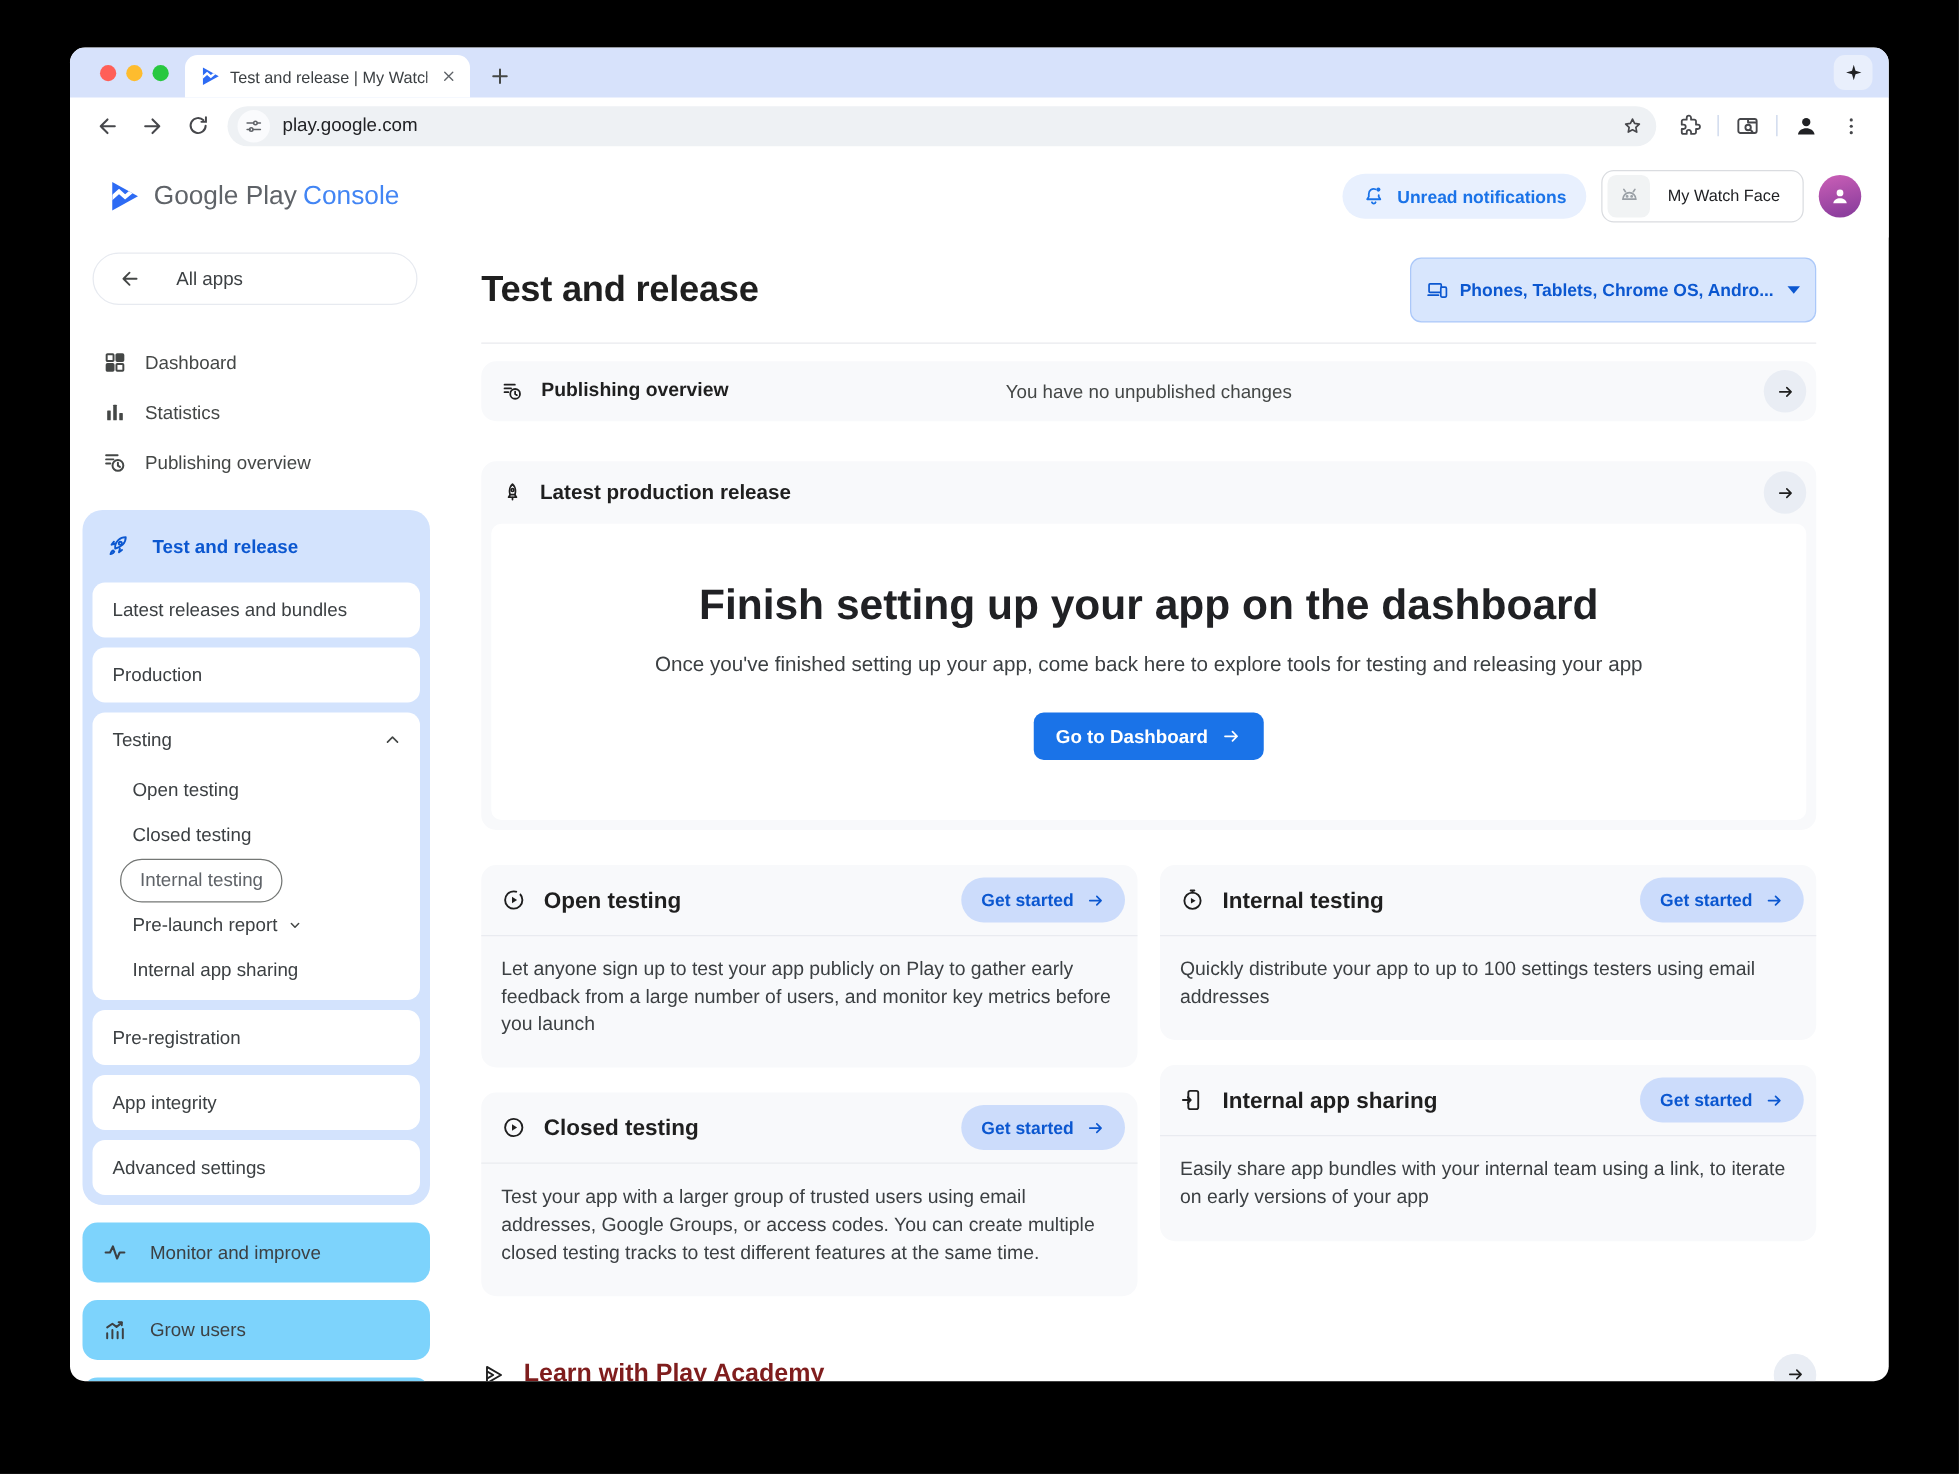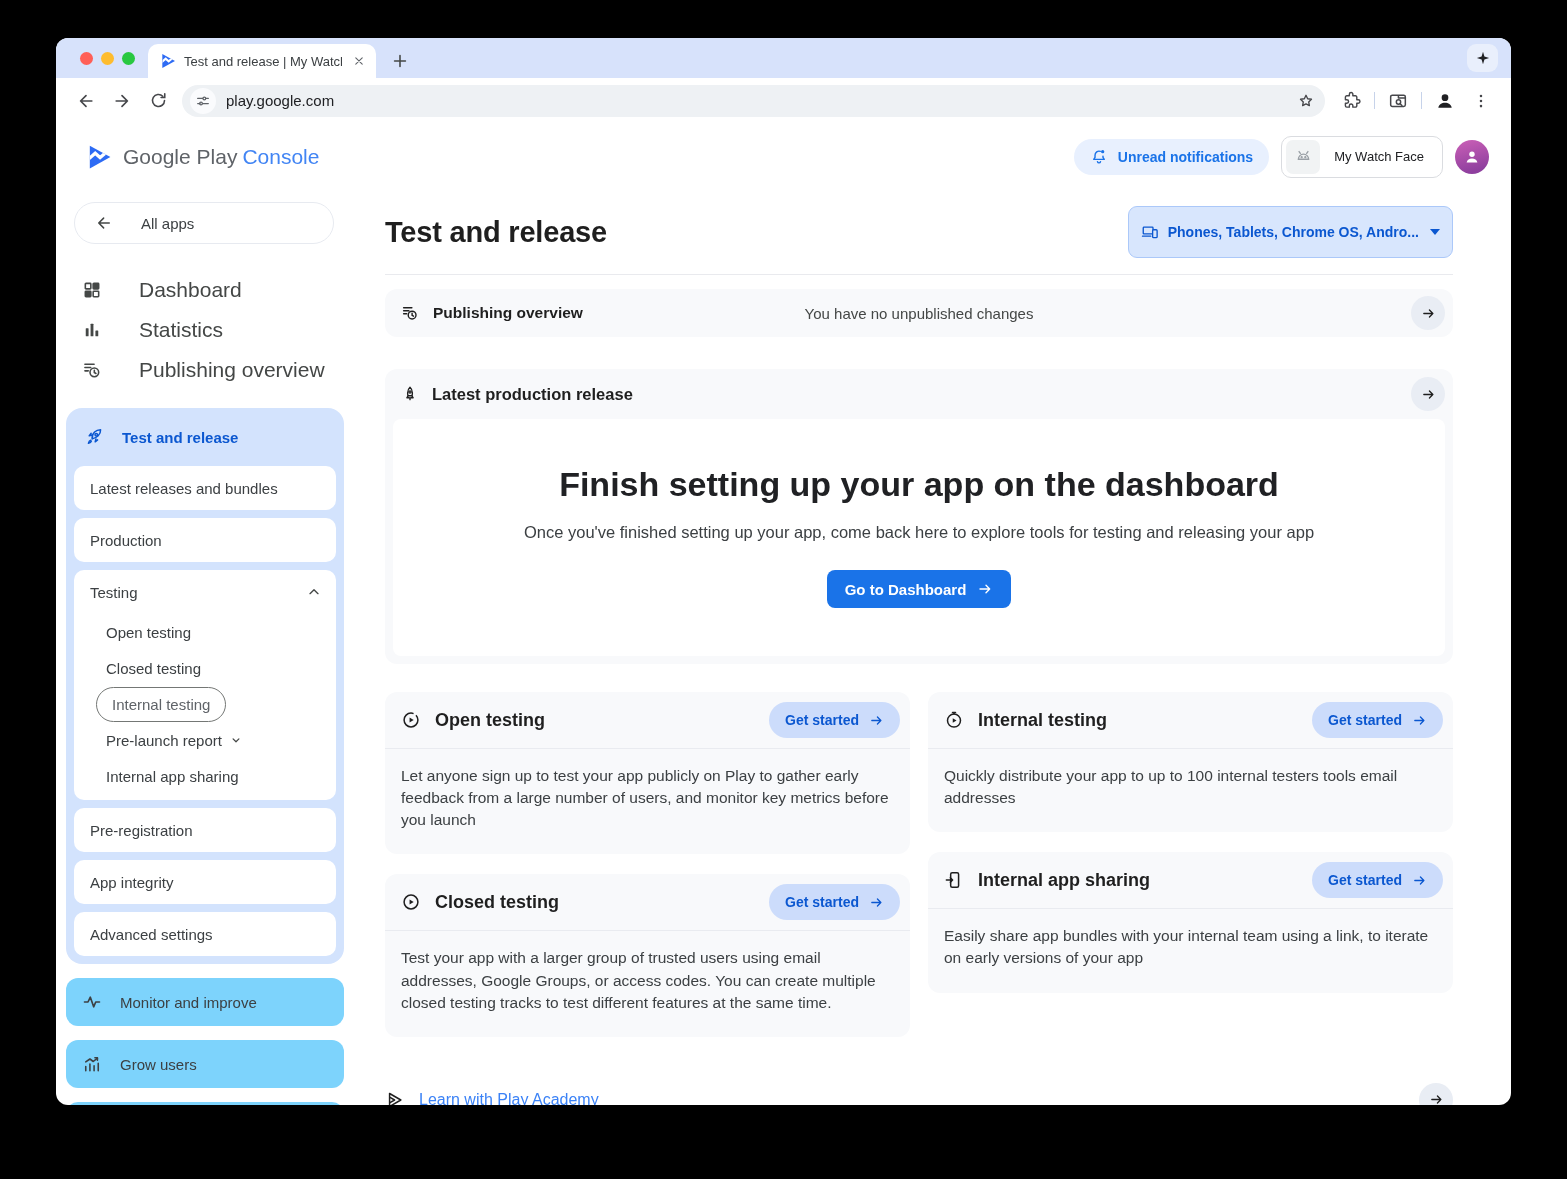--- a/index.html
+++ b/index.html
@@ -48,21 +48,21 @@
   .app-selector-name{padding:0 14px;font-size:13px;color:#202124;}
   .avatar{width:34px;height:34px;border-radius:50%;background:linear-gradient(165deg,#c45cb4 10%,#8e3f9e 85%);
     display:flex;align-items:center;justify-content:center;}
 
   
   .content{flex:1;display:flex;min-height:0;}
   .sidebar{flex:0 0 292px;width:292px;overflow:hidden;padding-top:8px;}
   .allapps{margin:4px 14px 0 18px;height:42px;border:1.5px solid #e7eaf0;border-radius:22px;
     display:flex;align-items:center;padding:6px 20px;gap:28px;color:#3c4043;font-size:15px;}
   .nav{margin-top:26px;}
-  .nav-item{height:40px;display:flex;align-items:center;gap:37px;padding-left:26px;color:#444746;font-size:21px;}
+  .nav-item{height:40px;display:flex;align-items:center;gap:14px;padding-left:26px;color:#444746;font-size:15px;}
   .group{margin:18px 4px 0 10px;background:#d3e3fd;border-radius:16px;padding:8px;}
   .group-head{height:42px;display:flex;align-items:center;gap:18px;padding-left:10px;
     color:#0b57d0;font-size:15px;font-weight:600;}
   .gcard{background:#fff;border-radius:10px;margin-top:8px;font-size:15px;color:#3c4043;}
   .gcard.simple{min-height:44px;display:flex;align-items:center;padding:0 16px;}
   .testing-head{height:44px;display:flex;align-items:center;justify-content:space-between;padding:0 14px 0 16px;}
   .sub{list-style:none;margin:0;padding:0 0 6px 0;}
   .sub li{min-height:36px;display:flex;align-items:center;padding-left:32px;color:#3c4043;}
   .pill-selected{border:1px solid #747775;border-radius:18px;padding:8px 15px;margin-left:-10px;color:#5f6368;}
   .sub .chev{margin-left:7px;color:#444746;}
@@ -99,21 +99,21 @@
   .col{flex:1;min-width:0;display:flex;flex-direction:column;gap:20px;}
   .tcard{background:#f8f9fb;border-radius:12px;}
   .tcard-head{display:flex;align-items:center;gap:14px;padding:10px 10px 10px 16px;min-height:56px;}
   .tcard-title{font-size:18px;font-weight:600;color:#1f1f1f;flex:1;}
   .get-pill{display:flex;align-items:center;gap:10px;background:#ccdcfb;color:#0b57d0;border-radius:18px;
     height:36px;padding:0 16px;font-size:14px;font-weight:600;flex:0 0 auto;}
   .tcard-divider{height:1px;background:#e9ebf0;}
   .tcard-body{padding:16px 18px 23px 16px;font-size:15.5px;line-height:1.43;color:#3c4043;}
 
   .academy-head{margin-top:46px;display:flex;align-items:center;gap:14px;}
-  .academy-title{font-size:16px;font-weight:400;color:#3b82f6;flex:1;}
+  .academy-title{font-size:20px;font-weight:700;color:#7f1d1d;flex:1;}
 </style>
 </head>
 <body>
 
 <div class="window">
 
   <div class="tabstrip">
     <div class="lights">
       <span class="light red"></span>
       <span class="light yellow"></span>
@@ -514,21 +514,21 @@
               </span>
               <span class="tcard-title">Internal testing</span>
               <div class="get-pill">
                 <span>Get started</span>
                 <svg width="15" height="15" viewBox="0 0 24 24" fill="none" stroke="#0b57d0" stroke-width="2.1" stroke-linecap="round" stroke-linejoin="round">
                     <path d="M4.5 12h14.5M13.5 6.5L19 12l-5.5 5.5"></path>
                   </svg>
               </div>
             </div>
             <div class="tcard-divider"></div>
-            <div class="tcard-body">Quickly distribute your app to up to 100 internal testers tools email addresses</div>
+            <div class="tcard-body">Quickly distribute your app to up to 100 settings testers using email addresses</div>
           </div>
 
           <div class="tcard">
             <div class="tcard-head">
               <span>
                 <svg width="20" height="20" viewBox="0 0 24 24" fill="none" stroke="#1f1f1f" stroke-width="1.8" stroke-linecap="round" stroke-linejoin="round">
                     <rect x="8" y="3.2" width="9.5" height="17.6" rx="1.8"></rect>
                     <path d="M2.8 12h7.4M7.6 9.3L10.3 12l-2.7 2.7"></path>
                   </svg>
               </span>

